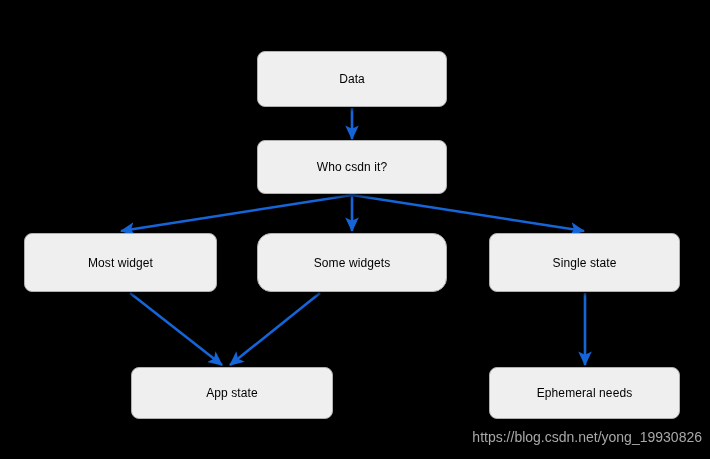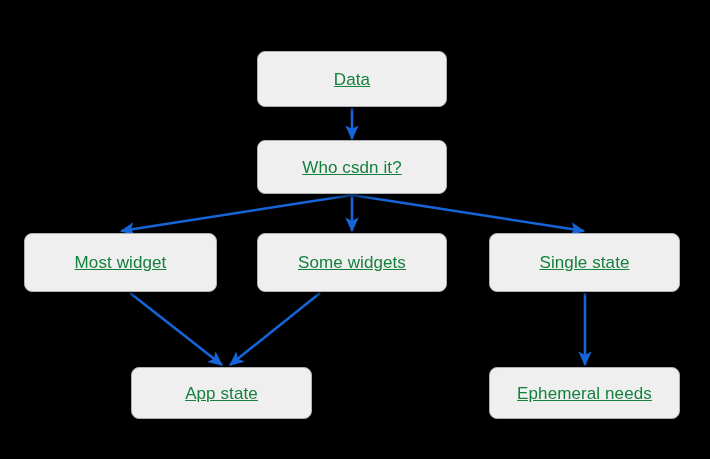--- a/index.html
+++ b/index.html
@@ -32,28 +32,27 @@
     background: #efefef;
     border: 1px solid #b0b0b0;
     border-radius: 8px;
     box-sizing: border-box;
     display: flex;
     align-items: center;
     justify-content: center;
     box-shadow: 2px 3px 3px rgba(0,0,0,0.55);
   }
   .node-label {
-    color: #15803d;
+    color: #000000;
     font-family: "Liberation Sans", sans-serif;
-    font-size: 17px;
+    font-size: 12px;
     line-height: 1;
     letter-spacing: 0.1px;
     white-space: nowrap;
     user-select: none;
-    text-decoration: underline;
   }
   #watermark {
     position: absolute;
     right: 8px;
     top: 429px;
     color: #a8a8a8;
     font-family: "Liberation Sans", sans-serif;
     font-size: 14px;
     white-space: nowrap;
     user-select: none;
@@ -84,28 +83,29 @@
   <div id="nodes-layer">
       <div class="node-box" style="left: 257px; top: 51px; width: 190px; height: 56px;">
         <span class="node-label">Data</span>
       </div>
       <div class="node-box" style="left: 257px; top: 140px; width: 190px; height: 54px;">
         <span class="node-label">Who csdn it?</span>
       </div>
       <div class="node-box" style="left: 24px; top: 233px; width: 193px; height: 59px;">
         <span class="node-label">Most widget</span>
       </div>
-      <div class="node-box" style="left: 257px; top: 233px; width: 190px; height: 59px;">
+      <div class="node-box" style="left: 257px; top: 233px; width: 190px; height: 59px; border-radius: 14px;">
         <span class="node-label">Some widgets</span>
       </div>
       <div class="node-box" style="left: 489px; top: 233px; width: 191px; height: 59px;">
         <span class="node-label">Single state</span>
       </div>
-      <div class="node-box" style="left: 131px; top: 367px; width: 181px; height: 52px;">
+      <div class="node-box" style="left: 131px; top: 367px; width: 202px; height: 52px;">
         <span class="node-label">App state</span>
       </div>
       <div class="node-box" style="left: 489px; top: 367px; width: 191px; height: 52px;">
         <span class="node-label">Ephemeral needs</span>
       </div>
     </div>
 
+  <div id="watermark">https://blog.csdn.net/yong_19930826</div>
 
 </div>
 
 </body></html>

